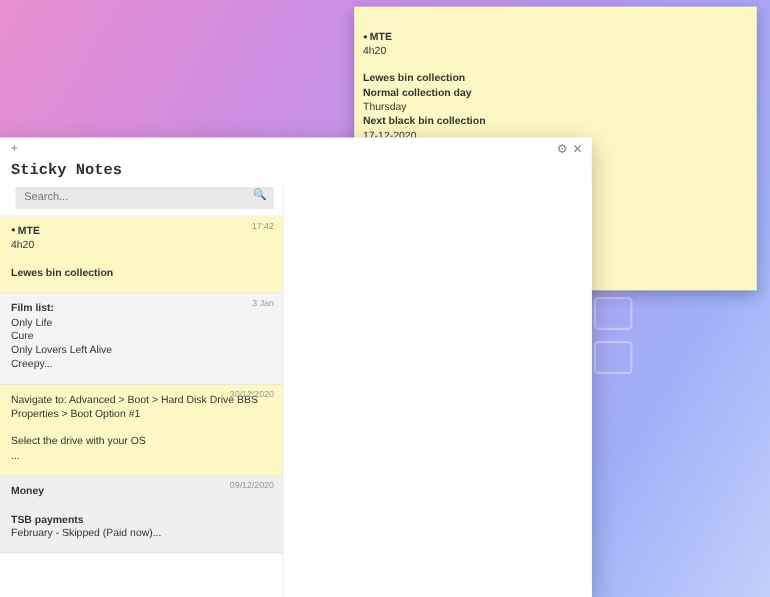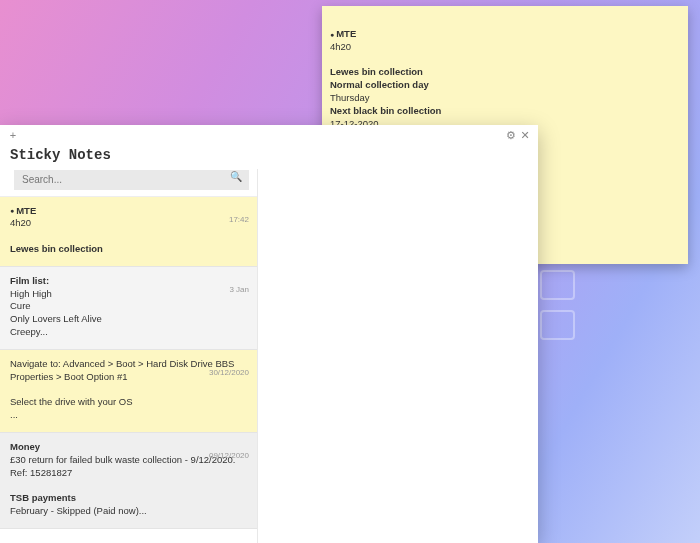--- a/index.html
+++ b/index.html
@@ -45,21 +45,21 @@
 
   .notes-scroll { flex:1; overflow-y:auto; border-top:1px solid #eee; }
   .notes-scroll::-webkit-scrollbar { width:8px; }
   .notes-scroll::-webkit-scrollbar-thumb { background:#ccc; }
 
   .note-card {
     border-bottom:1px solid #e4e4e4; padding:8px 10px 10px 10px;
     font-size:9.5px; line-height:1.35; color:#333; position:relative;
     cursor:pointer;
   }
-  .note-card .ts { position:absolute; right:8px; top:18px; font-size:8px; color:#999; }
+  .note-card .ts { position:absolute; right:8px; top:4px; font-size:8px; color:#999; }
   .note-card.yellow { background:#fdf7c3; }
   .note-card.grey1  { background:#f4f4f4; }
   .note-card.grey2  { background:#efefef; }
   .note-card .row { white-space:pre-wrap; }
   .bullet::before { content:"\25CF  "; font-size:7px; vertical-align:middle; }
 
   
   .list-window .split { display:flex; flex:1; overflow:hidden; }
   .list-window .left { width:258px; display:flex; flex-direction:column; border-right:1px solid #e8e8e8; }
   .list-window .right { flex:1; background:#fff; }
@@ -102,36 +102,35 @@
           <div class="note-card yellow">
             <div class="ts">17:42</div>
             <div class="row b bullet">MTE</div>
             <div class="row">4h20</div>
             <div class="row">&nbsp;</div>
             <div class="row b">Lewes bin collection</div>
           </div>
           <div class="note-card grey1">
             <div class="ts">3 Jan</div>
             <div class="row b">Film list:</div>
-            <div class="row">High High</div>
+            <div class="row">Only Life</div>
             <div class="row">Cure</div>
             <div class="row">Only Lovers Left Alive</div>
             <div class="row">Creepy...</div>
           </div>
           <div class="note-card yellow">
             <div class="ts">30/12/2020</div>
             <div class="row">Navigate to: Advanced &gt; Boot &gt; Hard Disk Drive BBS Properties &gt; Boot Option #1</div>
             <div class="row">&nbsp;</div>
             <div class="row">Select the drive with your OS</div>
             <div class="row">...</div>
           </div>
           <div class="note-card grey2">
             <div class="ts">09/12/2020</div>
             <div class="row b">Money</div>
-            <div class="row">£30 return for failed bulk waste collection - 9/12/2020. Ref: 15281827</div>
             <div class="row">&nbsp;</div>
             <div class="row b">TSB payments</div>
             <div class="row">February - Skipped (Paid now)...</div>
           </div>
         </div>
     </div>
     <div class="right"></div>
   </div>
 </div>
 

